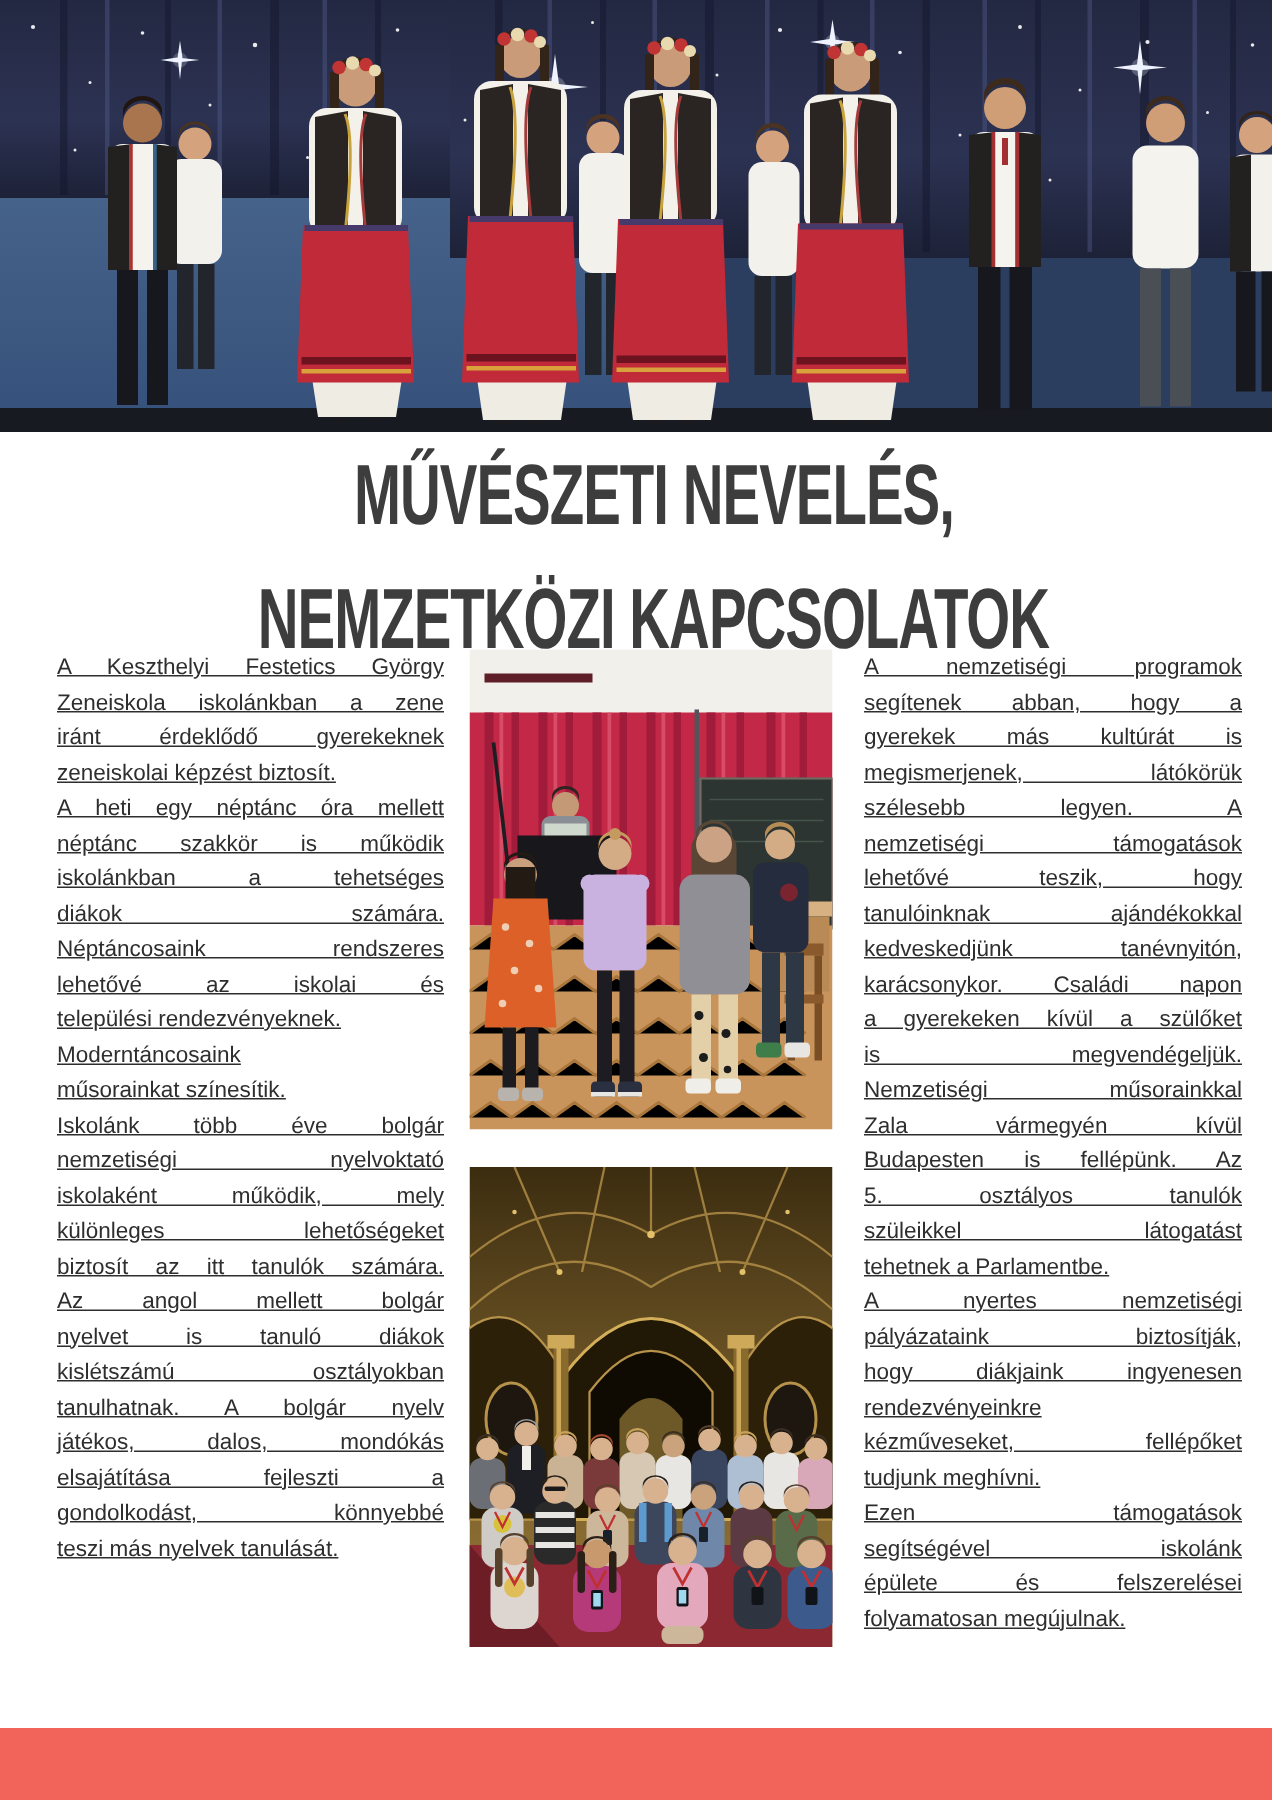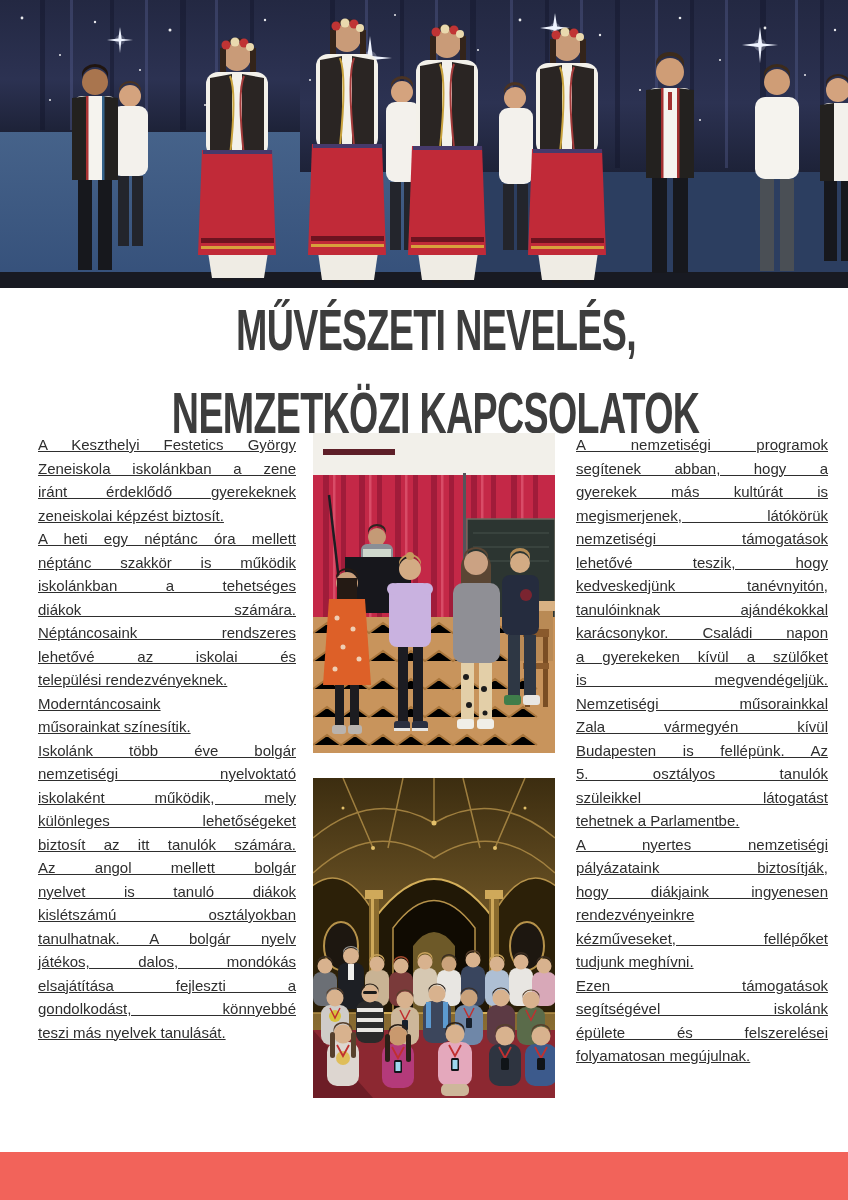--- a/index.html
+++ b/index.html
@@ -664,24 +664,25 @@
       </g>
     </svg>
   </div>
 
   <div class="col col-right">
     <div class="para">
         <div class="jline">A nemzetiségi programok</div>
         <div class="jline">segítenek abban, hogy a</div>
         <div class="jline">gyerekek más kultúrát is</div>
         <div class="jline">megismerjenek, látókörük</div>
+        <div class="jline">szélesebb legyen. A</div>
         <div class="jline">nemzetiségi támogatások</div>
         <div class="jline">lehetővé teszik, hogy</div>
+        <div class="jline">tanulóinknak ajándékokkal</div>
         <div class="jline">kedveskedjünk tanévnyitón,</div>
-        <div class="jline">tanulóinknak ajándékokkal</div>
         <div class="jline">karácsonykor. Családi napon</div>
         <div class="jline">a gyerekeken kívül a szülőket</div>
         <div class="jline">is megvendégeljük.</div>
         <div class="jline">Nemzetiségi műsorainkkal</div>
         <div class="jline">Zala vármegyén kívül</div>
         <div class="jline">Budapesten is fellépünk. Az</div>
         <div class="jline">5. osztályos tanulók</div>
         <div class="jline">szüleikkel látogatást</div>
         <div class="jline">tehetnek a Parlamentbe.</div>
       </div>

